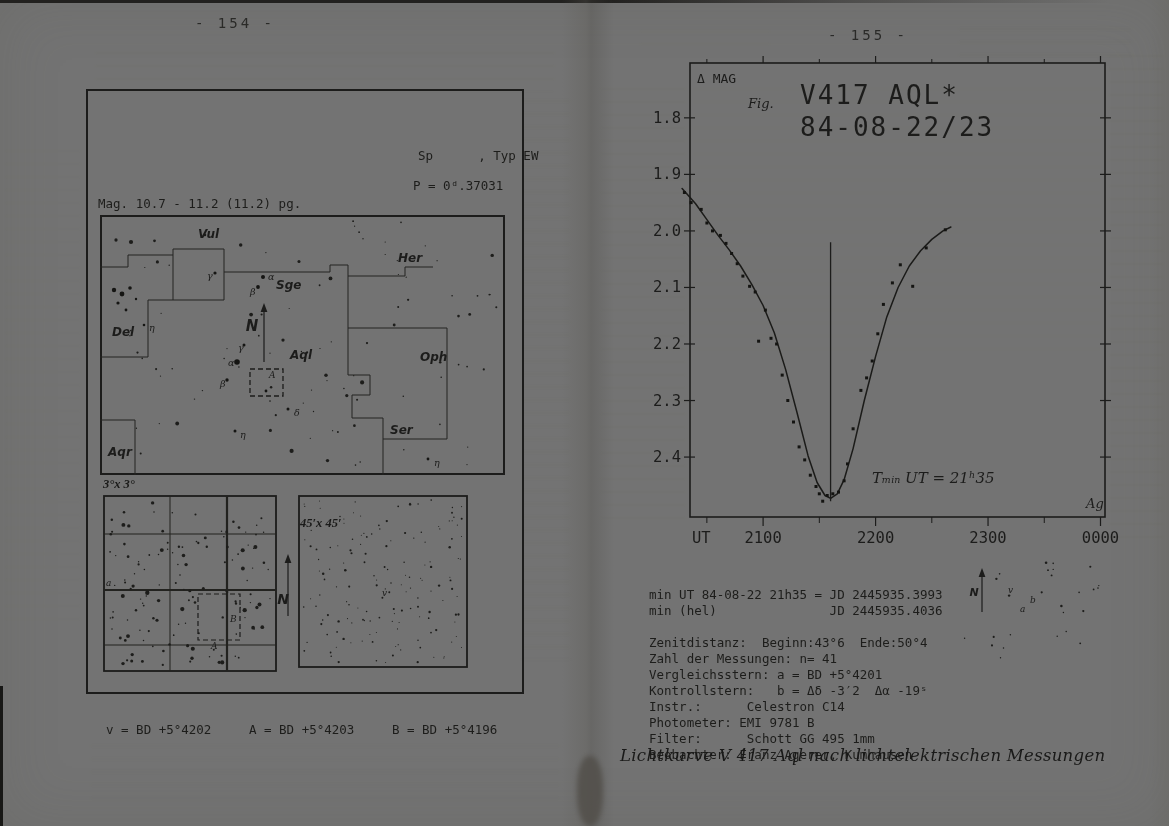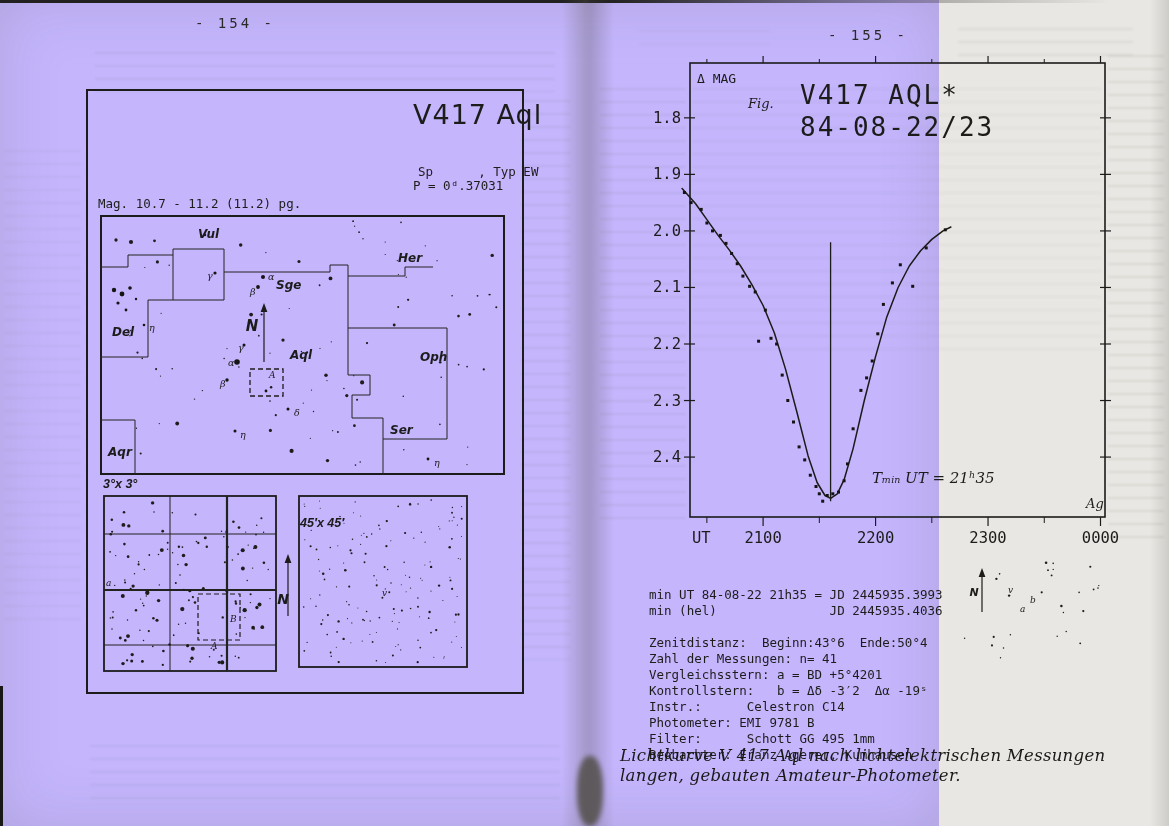--- a/index.html
+++ b/index.html
@@ -1,27 +1,27 @@
 <!DOCTYPE html>
 <html><head>
 <meta charset="utf-8">
 <style>
   html,body{margin:0;padding:0;}
   body{width:1169px;height:826px;overflow:hidden;background:#e8e7e3;}
-  #scan{position:relative;width:939px;height:826px;background:#c4b5fd;
+  #scan{position:relative;width:1169px;height:826px;background:#737373;
         font-family:"DejaVu Sans",sans-serif;color:#1c1c1b;
         box-shadow:inset 0 0 60px rgba(90,88,80,.18);}
   .abs{position:absolute;}
   .typed{font-family:"DejaVu Sans Mono",monospace;font-size:12.5px;line-height:16px;white-space:pre;color:#1d1d1b;}
   .hw{font-family:"DejaVu Serif",serif;font-style:italic;color:#191918;}
   .pagenum{font-family:"DejaVu Sans Mono",monospace;font-size:14px;letter-spacing:3px;color:#2a2a28;text-align:center;width:170px;}
   .ghost{position:absolute;background:repeating-linear-gradient(180deg,rgba(110,114,96,.13) 0 2.5px,transparent 2.5px 13px);
          filter:blur(1.1px);pointer-events:none;}
   .box{position:absolute;border:2px solid #1c1c1b;}
-  .panel-label{font-family:Liberation Sans, sans-serif;font-style:italic;font-weight:bold;font-size:12.5px;color:#1b1b1a;}
+  .panel-label{font-family:Liberation Serif, serif;font-style:italic;font-weight:bold;font-size:12.5px;color:#1b1b1a;}
   svg text{fill:#1c1c1b;}
   svg .const{font:italic bold 12px "DejaVu Sans",sans-serif;}
   svg .greek{font:italic 9.5px "DejaVu Serif",serif;}
   svg .tiny{font:italic 9px "DejaVu Serif",serif;}
   svg .cmono{font:13px "DejaVu Sans Mono",monospace;}
   svg .axlab{font:15.5px "DejaVu Sans Mono",monospace;}
   svg .plot{font:26px "DejaVu Sans Mono",monospace;letter-spacing:2px;}
   svg .hwsvg{font:italic 15px "DejaVu Serif",serif;}
   svg .hwsm{font:italic 13px "DejaVu Serif",serif;}
   #caption-left{font-size:17.5px;letter-spacing:.4px;}
@@ -57,22 +57,21 @@
   <div class="ghost" style="left:1108px;top:55px;width:56px;height:490px;opacity:.95"></div>
   <div class="ghost" style="left:958px;top:28px;width:175px;height:30px;opacity:.8"></div>
   <div class="ghost" style="left:640px;top:30px;width:130px;height:24px;opacity:.5"></div>
 
   <div class="abs pagenum" style="left:150px;top:15px;">- 154 -</div>
 
   <div class="box" style="left:86px;top:89px;width:434px;height:601px;"></div>
 
   <div class="abs typed" style="left:98px;top:196px;">Mag. 10.7 - 11.2 (11.2) pg.</div>
 
-  <div class="abs" id="title-left" style="left:413px;top:99px;">V417 Aql</div>
-  <div class="abs typed" style="left:418px;top:164px;">Sp      , Typ EW</div>
+  <div class="abs typed" style="left:418px;top:148px;">Sp      , Typ EW</div>
   <div class="abs typed" style="left:413px;top:178px;">P = 0ᵈ.37031</div>
 
   <svg id="mainmap" class="abs" style="left:100px;top:215px;" width="405" height="260">
       <rect x="1" y="1" width="403" height="258" fill="none" stroke="#1c1c1b" stroke-width="2"></rect>
       <polyline points="0,52 28,52 28,40 73,40 73,34 124,34 124,57 230,57 230,50 248,50 248,61 305,61 305,52 333,52" fill="none" stroke="#242422" stroke-width="1"></polyline>
       <polyline points="73,40 73,85 124,85 124,57" fill="none" stroke="#242422" stroke-width="1"></polyline>
       <polyline points="73,85 48,85 48,142 0,142" fill="none" stroke="#242422" stroke-width="1"></polyline>
       <polyline points="0,205 35,205 35,260" fill="none" stroke="#242422" stroke-width="1"></polyline>
       <polyline points="248,61 248,113 347,113 347,224 283,224 283,203 252,203 252,180 270,180 270,160 248,160 248,113" fill="none" stroke="#242422" stroke-width="1"></polyline>
       <polyline points="283,224 283,260" fill="none" stroke="#242422" stroke-width="1"></polyline>
@@ -521,20 +520,21 @@
       <circle cx="126.9" cy="70.1" r="0.50" fill="#1d1d1b"></circle>
       <circle cx="130.7" cy="123.2" r="0.84" fill="#1d1d1b"></circle>
       <text x="84" y="101" class="tiny">v</text>
     </svg>
   <svg id="narrow" class="abs" style="left:270px;top:548px;" width="36" height="76">
       <line x1="18" y1="12" x2="18" y2="68" stroke="#1c1c1b" stroke-width="1.2"></line>
       <polygon points="18,6 14.6,15 21.4,15" fill="#1c1c1b"></polygon>
       <text x="13" y="56" text-anchor="middle" style="font:italic bold 14px &quot;DejaVu Sans&quot;,sans-serif">N</text>
     </svg>
 
+  <div class="abs typed" style="left:106px;top:722px;">v = BD +5°4202     A = BD +5°4203     B = BD +5°4196</div>
 
   <div class="abs pagenum" style="left:783px;top:27px;">- 155 -</div>
 
   <svg id="lightcurve" class="abs" style="left:640px;top:55px;" width="510" height="505">
       <rect x="50" y="8" width="415" height="454" fill="none" stroke="#1c1c1b" stroke-width="1.6"></rect>
       <line x1="44" y1="62.841843088418436" x2="55" y2="62.841843088418436" stroke="#1c1c1b" stroke-width="1.2"></line>
       <line x1="460" y1="62.841843088418436" x2="471" y2="62.841843088418436" stroke="#1c1c1b" stroke-width="1.2"></line>
       <text x="41" y="67.84184308841844" class="axlab" text-anchor="end">1.8</text>
       <line x1="44" y1="119.3798256537982" x2="55" y2="119.3798256537982" stroke="#1c1c1b" stroke-width="1.2"></line>
       <line x1="460" y1="119.3798256537982" x2="471" y2="119.3798256537982" stroke="#1c1c1b" stroke-width="1.2"></line>
@@ -668,16 +668,15 @@
       <text x="58" y="37" class="tiny">v</text>
       <text x="70" y="56" class="tiny">a</text>
       <text x="80" y="47" class="tiny">b</text>
       <line x1="32" y1="18" x2="32" y2="56" stroke="#1c1c1b" stroke-width="1.2"></line>
       <polygon points="32,12 28.6,21 35.4,21" fill="#1c1c1b"></polygon>
       <text x="24" y="40" text-anchor="middle" style="font:italic bold 11px &quot;DejaVu Sans&quot;,sans-serif">N</text>
     </svg>
 
   <div class="abs hw" id="caption-right" style="left:620px;top:746px;width:505px;">
       <div>Lichtkurve V 417 Aql nach lichtelektrischen Messungen</div>
-      <div>langen, gebauten Amateur-Photometer.</div>
     </div>
 
 </div>
 
 </body></html>

